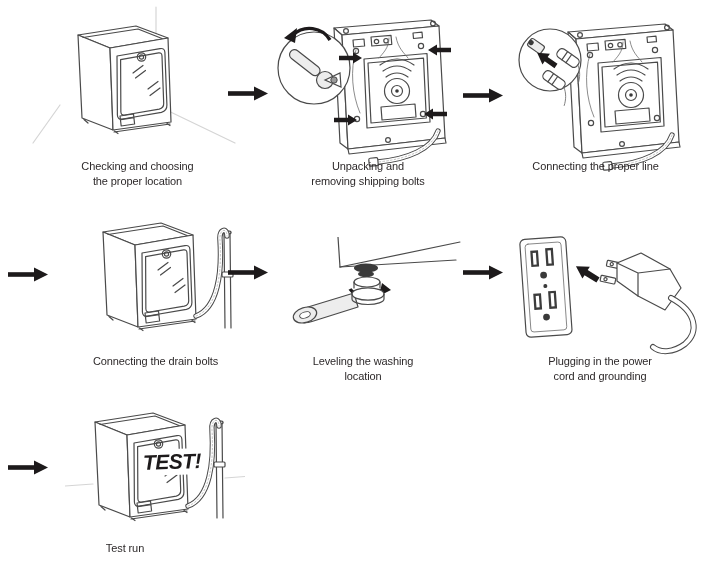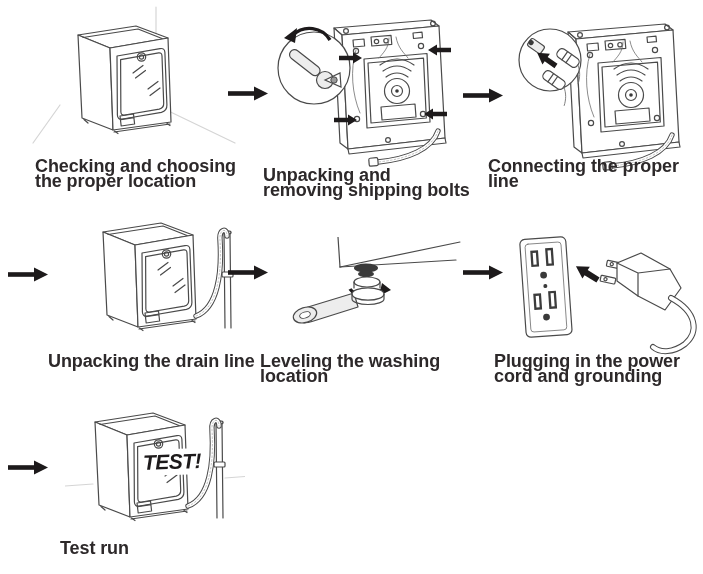--- a/index.html
+++ b/index.html
@@ -2,21 +2,21 @@
 <html><head>
 <meta charset="utf-8">
 <style>
   html,body{margin:0;padding:0;background:#ffffff;}
   .canvas{
     position:relative;width:703px;height:574px;background:#ffffff;
     font-family:"Liberation Sans",sans-serif;overflow:hidden;
   }
   .ill{position:absolute;}
   .caption{
-    position:absolute;font-weight:700;font-size:18px;
+    position:absolute;text-align:center;font-weight:400;font-size:11px;
     line-height:14.5px;color:#2d292a;white-space:pre-line;letter-spacing:-0.1px;
   }
   .flow{position:absolute;}
   
   .s2{fill:none;stroke:#4a4a4a;stroke-width:1.2;stroke-linecap:round;stroke-linejoin:round;}
   .sf{fill:#ffffff;stroke:#4a4a4a;stroke-width:1.2;stroke-linejoin:round;stroke-linecap:round;}
   .sfg{fill:#ededed;stroke:#4a4a4a;stroke-width:1.2;stroke-linejoin:round;}
   .thin{fill:none;stroke:#6f6f6f;stroke-width:0.8;stroke-linecap:round;}
   .blk{fill:#1d1a1b;stroke:none;}
   .blks{fill:none;stroke:#1d1a1b;stroke-width:3.4;stroke-linecap:butt;}
@@ -122,21 +122,21 @@
           <polygon class="blk" points="16,24 29,14 27,29"></polygon>
         </g>
       </g>
       <g>
         <use href="#bolt-arrow" transform="translate(94,44)"></use>
         <use href="#bolt-arrow" transform="translate(160,36) rotate(180)"></use>
         <use href="#bolt-arrow" transform="translate(89,106)"></use>
         <use href="#bolt-arrow" transform="translate(156,100) rotate(180)"></use>
       </g>
     </svg>
-    <div class="caption" style="left:263px;top:168px;width:210px">Unpacking and
+    <div class="caption" style="left:263px;top:159px;width:210px">Unpacking and
 removing shipping bolts</div>
   </div>
 
   <svg class="flow" style="left:463px;top:88px" width="40" height="15" viewBox="0 0 40 15">
       <use href="#flow-arrow"></use>
     </svg>
 
   <div>
     <svg class="ill" style="left:498px;top:16px" width="200" height="155" viewBox="0 0 200 155">
       <use href="#back-machine" transform="translate(62,6)"></use>
@@ -175,21 +175,21 @@
         <path class="s2" d="M146,21 L147,116 M152,21 L153,116"></path>
         <ellipse class="s2" cx="149.5" cy="20.5" rx="3.6" ry="1.6"></ellipse>
         <rect class="sf" x="144" y="60" width="11" height="5" rx="1"></rect>
       </g>
       <g>
         <path class="hose-o" d="M118,104 C140,96 144,60 142,28 C141,17 149,15 149,24"></path>
         <path class="hose-i" d="M118,104 C140,96 144,60 142,28 C141,17 149,15 149,24"></path>
         <path class="hose-c" d="M118,104 C140,96 144,60 142,28 C141,17 149,15 149,24"></path>
       </g>
     </svg>
-    <div class="caption" style="left:48px;top:354px;width:215px">Unpacking the drain line</div>
+    <div class="caption" style="left:48px;top:354px;width:215px">Connecting the drain bolts</div>
   </div>
 
   <svg class="flow" style="left:228px;top:265px" width="40" height="15" viewBox="0 0 40 15">
       <use href="#flow-arrow"></use>
     </svg>
 
   <div>
     <svg class="ill" style="left:282px;top:237px" width="180" height="110" viewBox="0 0 180 110">
       <path class="s2" d="M56,0 L58,30"></path>
       <path class="s2" d="M58,30 L178,5"></path>

